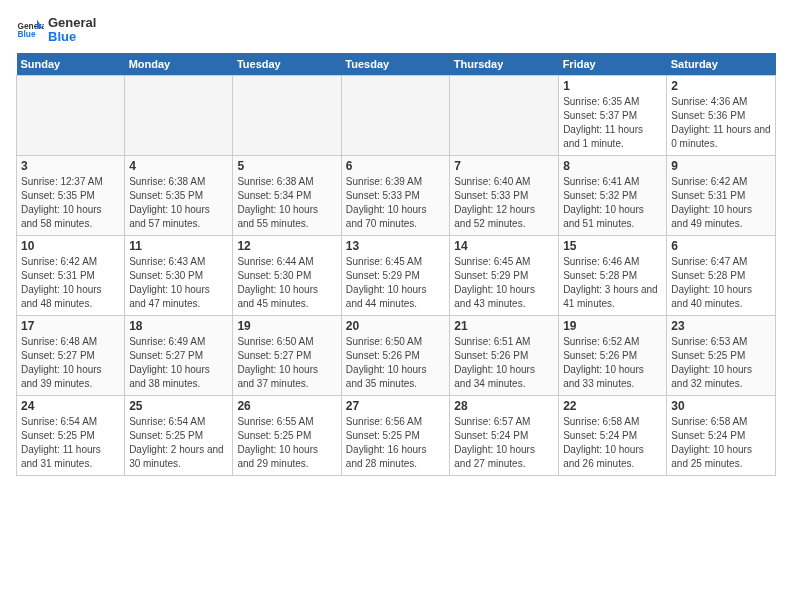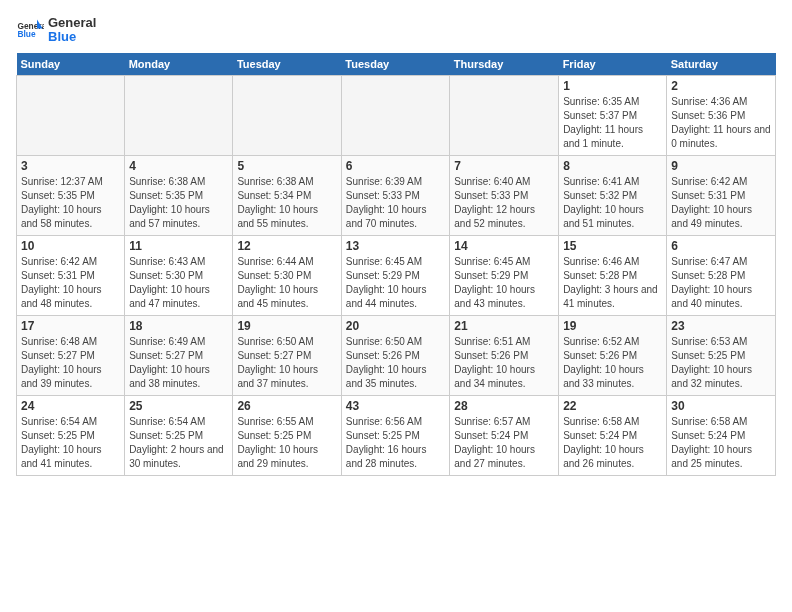--- a/index.html
+++ b/index.html
@@ -306,41 +306,41 @@
             <div>Daylight: 10 hours and 32 minutes.</div>
           </div>
         </td>
       </tr>
       <tr>
         <td>
           <span class="day-num">24</span>
           <div class="day-info">
             <div>Sunrise: 6:54 AM</div>
             <div>Sunset: 5:25 PM</div>
-            <div>Daylight: 10 hours and 41 minutes.</div>
+            <div>Daylight: 11 hours and 31 minutes.</div>
           </div>
         </td>
         <td>
           <span class="day-num">25</span>
           <div class="day-info">
             <div>Sunrise: 6:54 AM</div>
             <div>Sunset: 5:25 PM</div>
             <div>Daylight: 2 hours and 30 minutes.</div>
           </div>
         </td>
         <td>
           <span class="day-num">26</span>
           <div class="day-info">
             <div>Sunrise: 6:55 AM</div>
             <div>Sunset: 5:25 PM</div>
             <div>Daylight: 10 hours and 29 minutes.</div>
           </div>
         </td>
         <td>
-          <span class="day-num">43</span>
+          <span class="day-num">27</span>
           <div class="day-info">
             <div>Sunrise: 6:56 AM</div>
             <div>Sunset: 5:25 PM</div>
             <div>Daylight: 16 hours and 28 minutes.</div>
           </div>
         </td>
         <td>
           <span class="day-num">28</span>
           <div class="day-info">
             <div>Sunrise: 6:57 AM</div>

